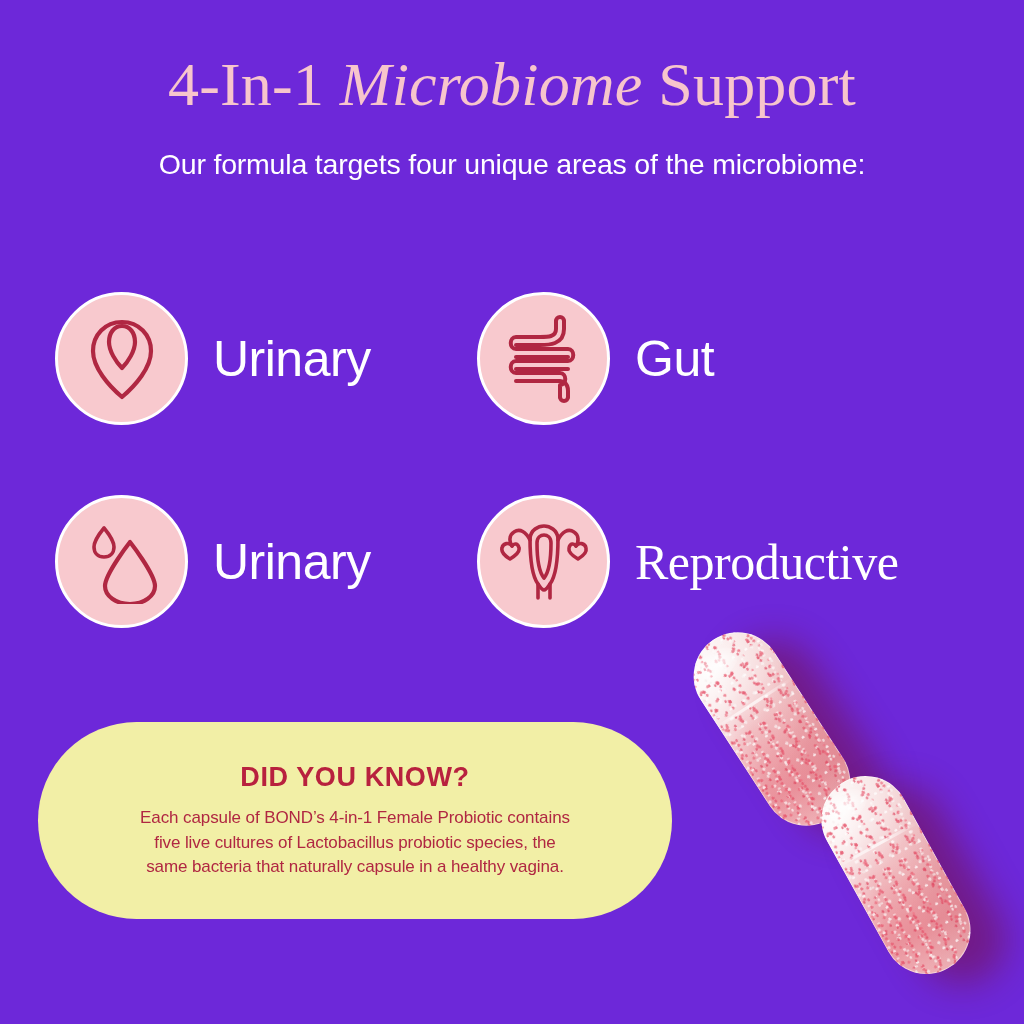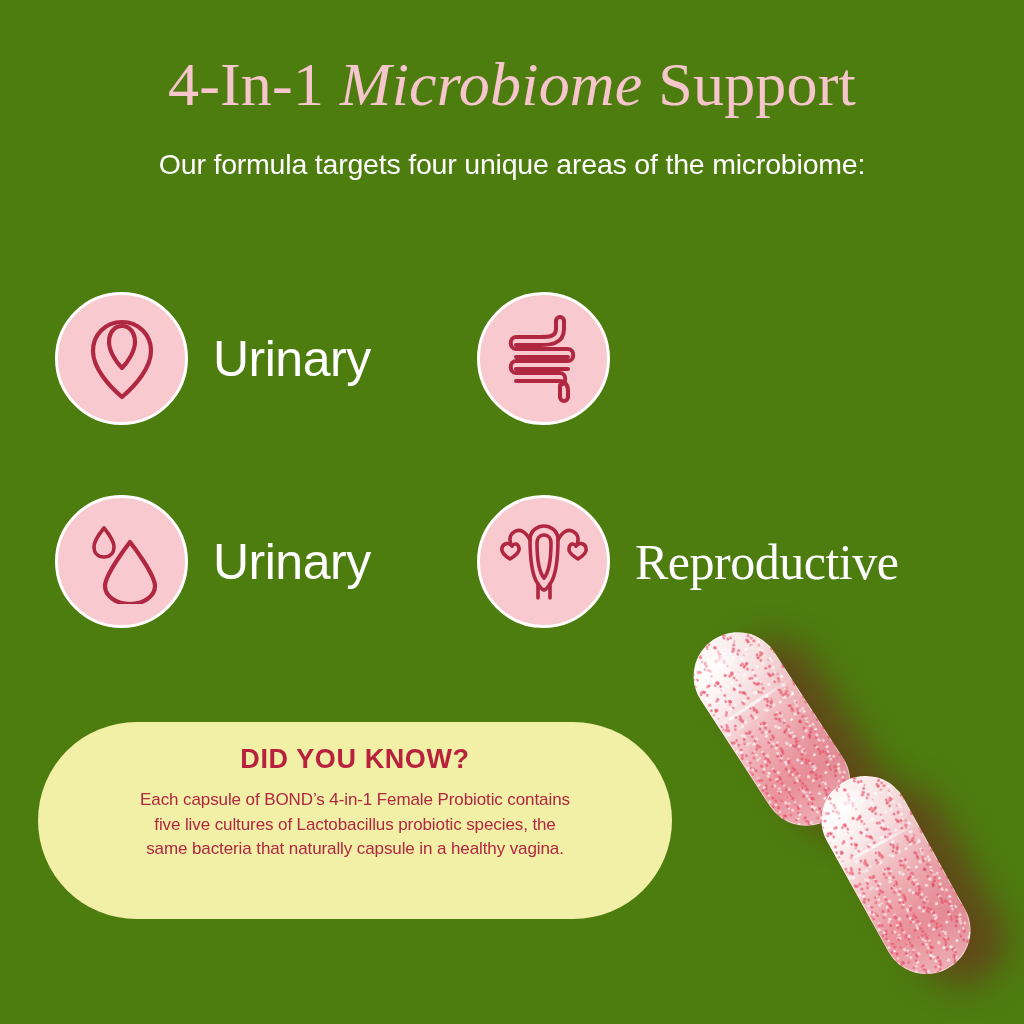--- a/index.html
+++ b/index.html
@@ -9,21 +9,21 @@
   body {
     width: 1024px;
     height: 1024px;
     overflow: hidden;
     font-family: "Liberation Sans", sans-serif;
   }
   #poster {
     position: relative;
     width: 1024px;
     height: 1024px;
-    background: #4d7c0f;
+    background: #6d28d9;
     overflow: hidden;
   }
 
   
   .headline {
     position: absolute;
     top: 52px;
     left: 0;
     width: 1024px;
     text-align: center;
@@ -93,21 +93,21 @@
   
   .callout {
     position: absolute;
     left: 38px;
     top: 722px;
     width: 634px;
     height: 197px;
     background: #F2EFA6;
     border-radius: 99px;
     box-sizing: border-box;
-    padding: 22px 52px 0 52px;
+    padding: 40px 52px 0 52px;
     text-align: center;
   }
   .callout-title {
     font-size: 27px;
     font-weight: bold;
     color: #B8213E;
     letter-spacing: 0.6px;
     margin-bottom: 13px;
   }
   .callout-body {
@@ -218,20 +218,21 @@
             <path d="M58 8 L58 16 C58 24 50 24 42 24 L18 24 C11 24 11 36 18 36 L70 36 C77 36 77 48 70 48 L18 48 C11 48 11 60 18 60 L62 60 C69 60 69 72 62 72 L62 84" stroke="#B02742" stroke-width="4" stroke-linecap="round" stroke-linejoin="round" fill="none"></path>
             <path d="M66 8 L66 16 C66 32 50 32 42 32 L18 32" stroke="#B02742" stroke-width="4" stroke-linecap="round" stroke-linejoin="round" fill="none"></path>
             <path d="M18 44 L70 44" stroke="#B02742" stroke-width="4" stroke-linecap="round" fill="none"></path>
             <path d="M18 56 L70 56" stroke="#B02742" stroke-width="4" stroke-linecap="round" fill="none"></path>
             <path d="M18 68 L62 68 C62 68 70 68 70 78 L70 84" stroke="#B02742" stroke-width="4" stroke-linecap="round" stroke-linejoin="round" fill="none"></path>
             <path d="M58 8 A4 4 0 0 1 66 8" stroke="#B02742" stroke-width="4" stroke-linecap="round" fill="none"></path>
             <path d="M62 84 A4 4 0 0 0 70 84" stroke="#B02742" stroke-width="4" stroke-linecap="round" fill="none"></path>
           </svg>
         </span>
       </div>
+      <div class="feature-label">Gut</div>
     </div>
 
     <div class="feature f2">
       <div class="icon-circle">
         <span>
           <svg width="84" height="84" viewBox="0 0 84 84" fill="none">
             <path d="M24 8 C24 8 14 20 14 27 C14 33 18 37 24 37 C30 37 34 33 34 27 C34 20 24 8 24 8 Z" stroke="#B02742" stroke-width="3.6" stroke-linejoin="round" fill="none"></path>
             <path d="M50 22 C50 22 25 54 25 66 C25 76 36 84 50 84 C64 84 75 76 75 66 C75 54 50 22 50 22 Z" stroke="#B02742" stroke-width="4.2" stroke-linejoin="round" fill="none"></path>
           </svg>
         </span>

